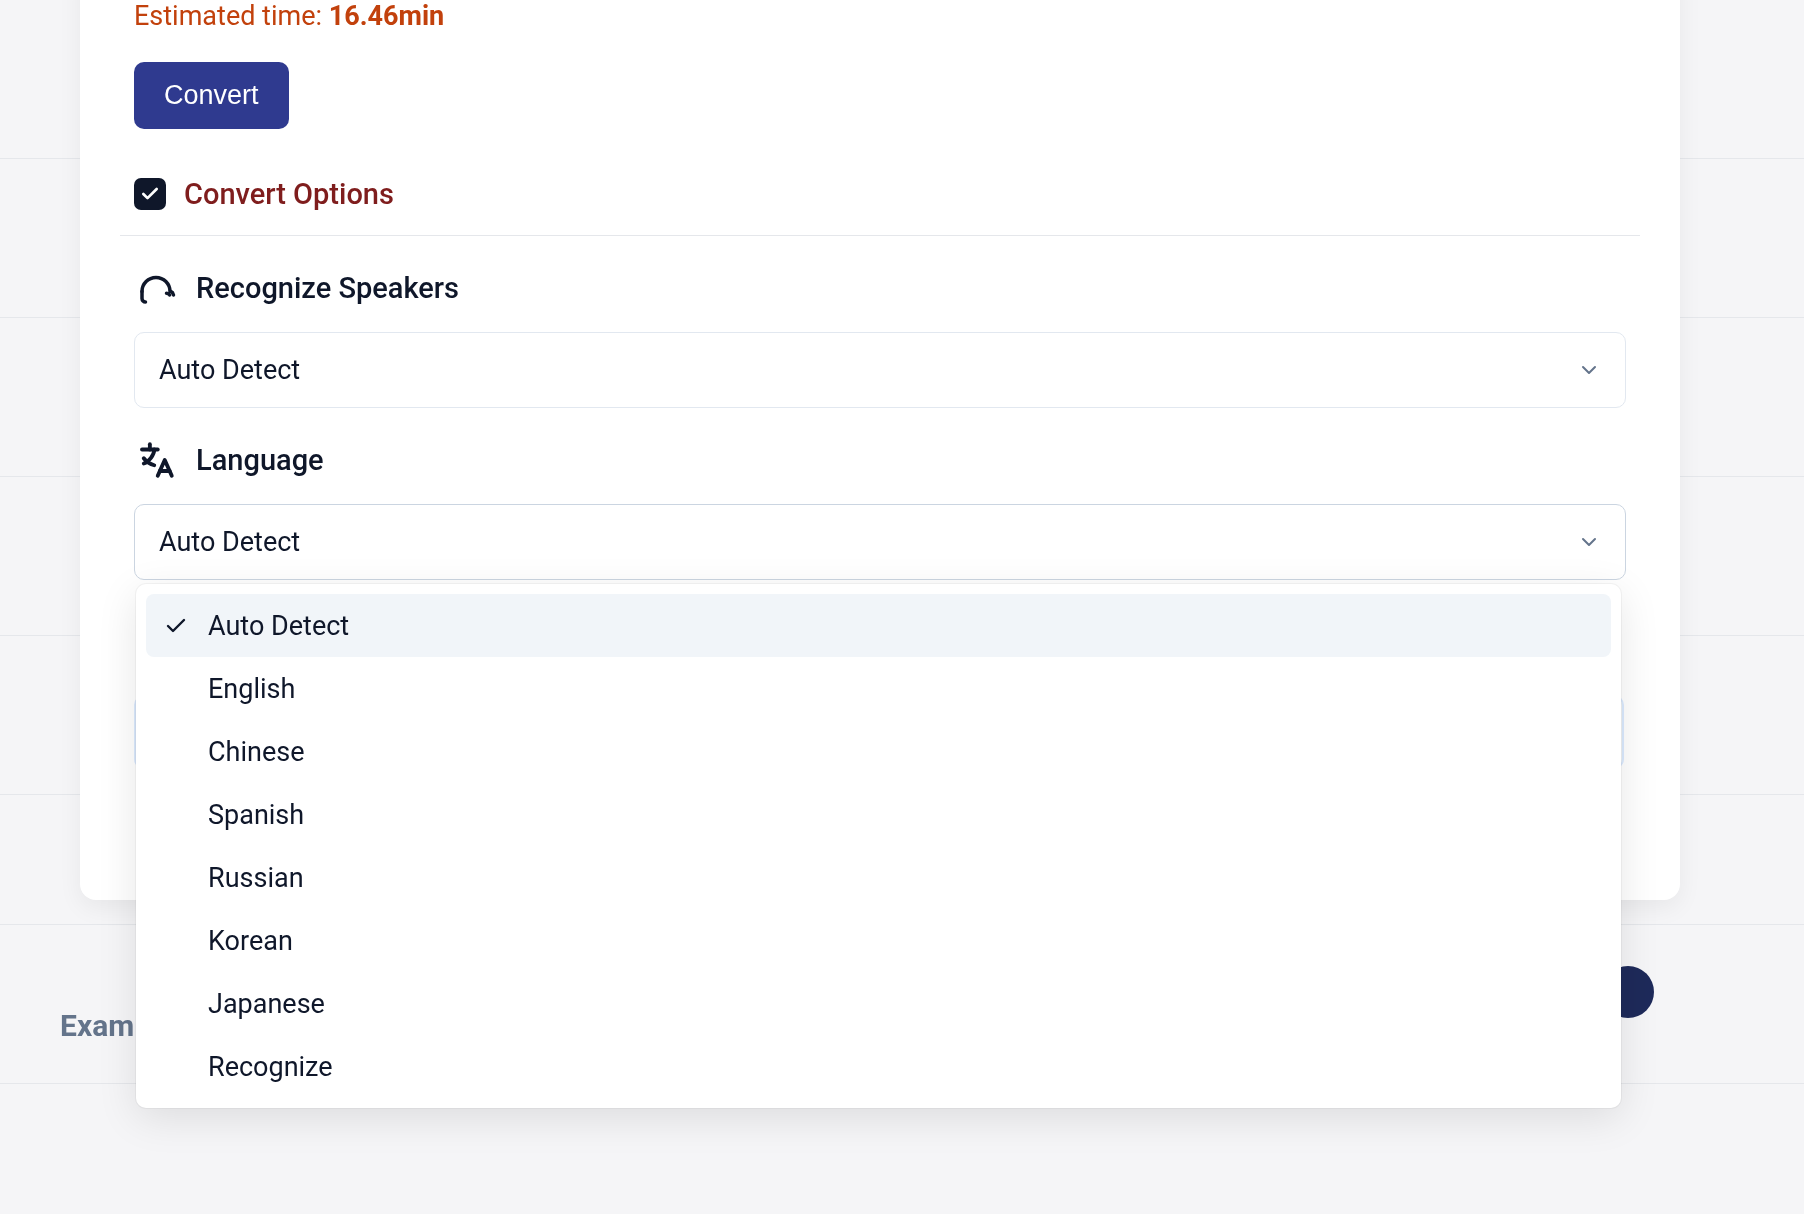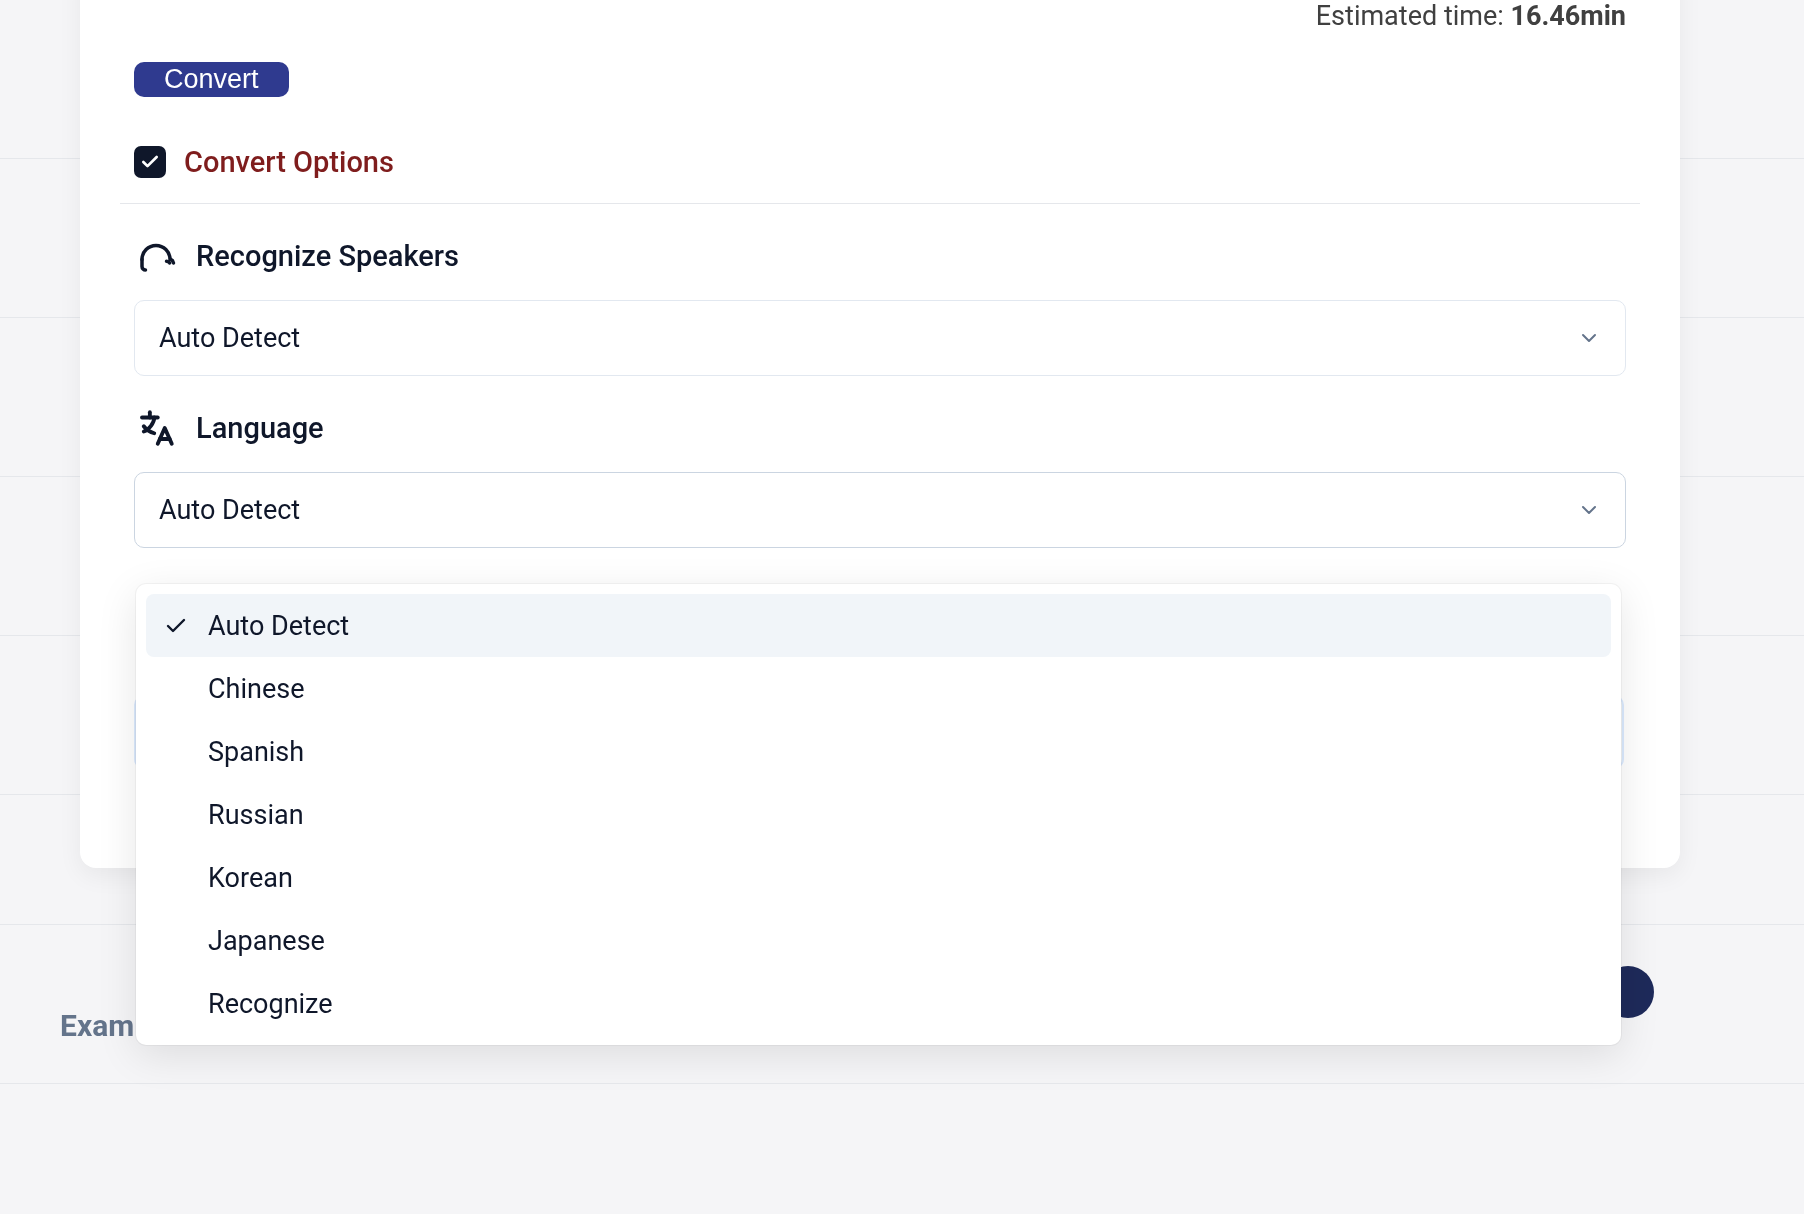--- a/index.html
+++ b/index.html
@@ -60,35 +60,34 @@
     font-size: 27px;
     font-weight: 400;
     color: #0f172a;
   }
   .duration-line .bold {
     font-weight: 700;
   }
   .estimated-line {
     font-size: 27px;
     font-weight: 400;
-    color: #404040;
+    color: #c2410c;
     margin-top: 10px;
-    text-align: right;
   }
   .estimated-line .bold {
     font-weight: 700;
   }
   .convert-btn {
     margin-top: 30px;
     display: inline-block;
     background: #2f3a8f;
     color: #ffffff;
     font-size: 27px;
     font-weight: 500;
-    padding: 2px 30px;
+    padding: 18px 30px;
     border-radius: 10px;
     border: none;
     cursor: pointer;
   }
   .options-row {
     display: flex;
     align-items: center;
     gap: 18px;
     margin-top: 48px;
   }
@@ -280,20 +279,24 @@
       <div class="dropdown-item selected">
         <span class="check-slot">
           <svg width="24" height="24" viewBox="0 0 24 24" fill="none" stroke="#0f172a" stroke-width="2.4" stroke-linecap="round" stroke-linejoin="round">
             <polyline points="20 6 9 17 4 12"></polyline>
           </svg>
         </span>
         <span>Auto Detect</span>
       </div>
       <div class="dropdown-item">
         <span class="check-slot"></span>
+        <span>English</span>
+      </div>
+      <div class="dropdown-item">
+        <span class="check-slot"></span>
         <span>Chinese</span>
       </div>
       <div class="dropdown-item">
         <span class="check-slot"></span>
         <span>Spanish</span>
       </div>
       <div class="dropdown-item">
         <span class="check-slot"></span>
         <span>Russian</span>
       </div>

